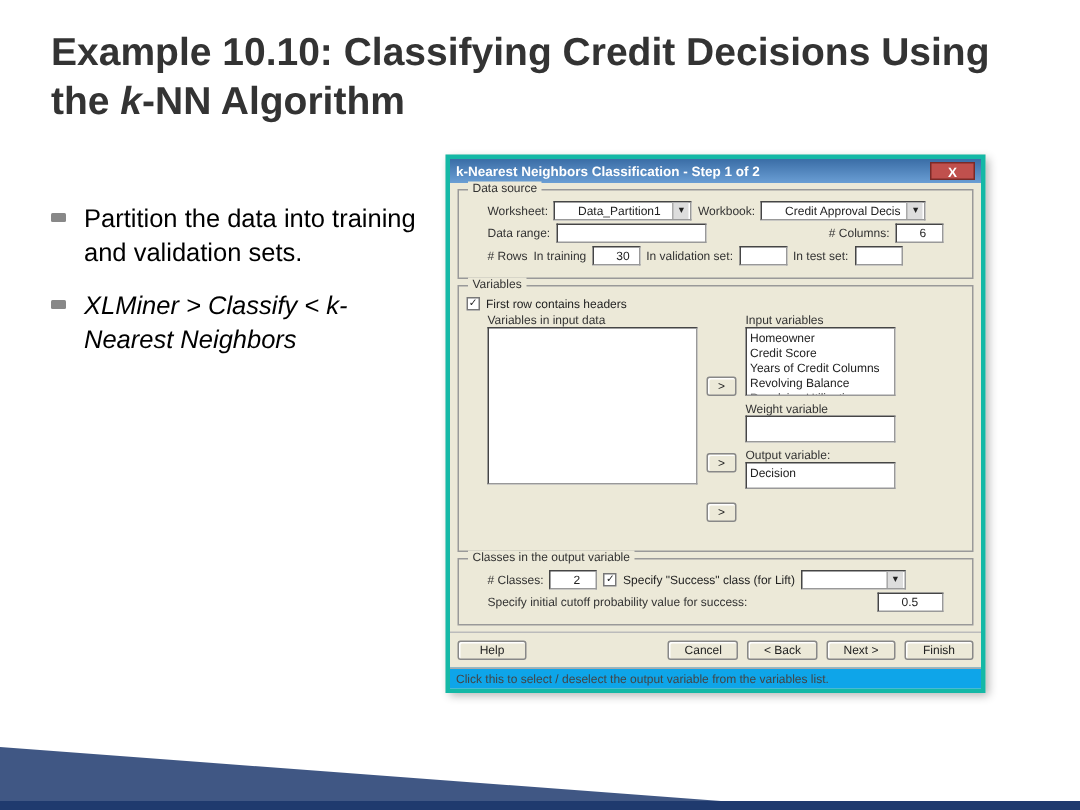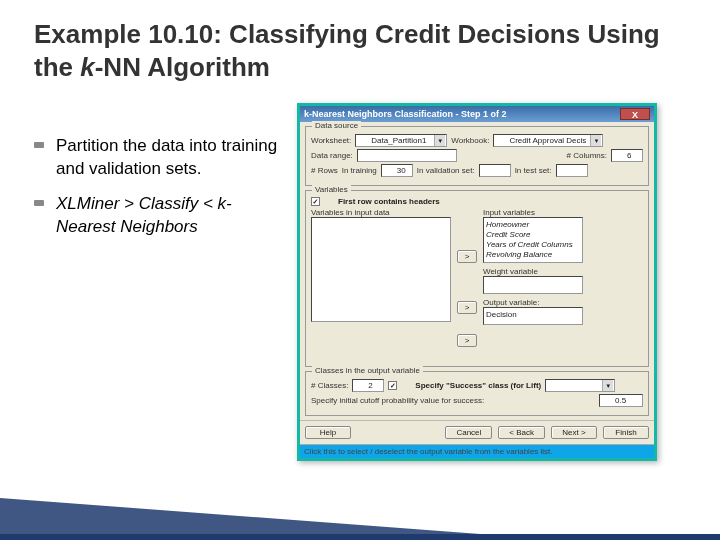--- a/index.html
+++ b/index.html
@@ -80,21 +80,21 @@
     position: relative;
   }
   .group-title {
     position: absolute;
     top: -6px; left: 6px;
     background: #ece9d8;
     padding: 0 3px;
     font-size: 8px;
     color: #333;
   }
-  .row { display: flex; align-items: center; gap: 4px; margin: 2px 0; flex-wrap: wrap; }
+  .row { display: flex; align-items: center; gap: 4px; margin: 2px 14px; flex-wrap: wrap; }
   .lbl { font-size: 8px; color: #333; }
   .field {
     background: #fff;
     border: 1px inset #999;
     height: 13px;
     padding: 0 15px;
     font-size: 8px;
     display: inline-flex;
     align-items: center;
     overflow: hidden;
@@ -114,38 +114,38 @@
   .listbox {
     background: #fff;
     border: 1px inset #999;
     height: 105px;
     width: 140px;
     font-size: 8px;
     padding: 2px;
     line-height: 1.25;
     overflow: hidden;
   }
-  .listbox.small { width: 100px; height: 46px; font-style: italic; }
+  .listbox.small { width: 100px; height: 46px; }
   .listbox.tiny { width: 100px; height: 18px; }
   .mover-col {
     display: flex; flex-direction: column; gap: 6px;
     align-items: center; justify-content: center;
   }
   .btn {
     background: #ece9d8;
     border: 1px solid #888;
     border-radius: 2px;
     padding: 1px 10px;
     font-size: 8px;
     min-width: 46px;
     text-align: center;
     box-shadow: inset 1px 1px 0 #fff;
   }
   .btn.sq { min-width: 20px; padding: 1px 4px; }
-  .check { font-size: 8px; display: inline-flex; align-items: center; gap: 18px; font-weight: bold; }
+  .check { font-size: 8px; display: inline-flex; align-items: center; gap: 4px; }
   .check .box {
     width: 9px; height: 9px; background: #fff; border: 1px solid #777;
     display: inline-flex; align-items: center; justify-content: center;
     font-size: 7px; line-height: 1;
   }
   .foot {
     display: flex; gap: 8px; padding: 5px; justify-content: space-between;
     border-top: 1px solid #bbb;
   }
   .foot .right { display: flex; gap: 6px; }

